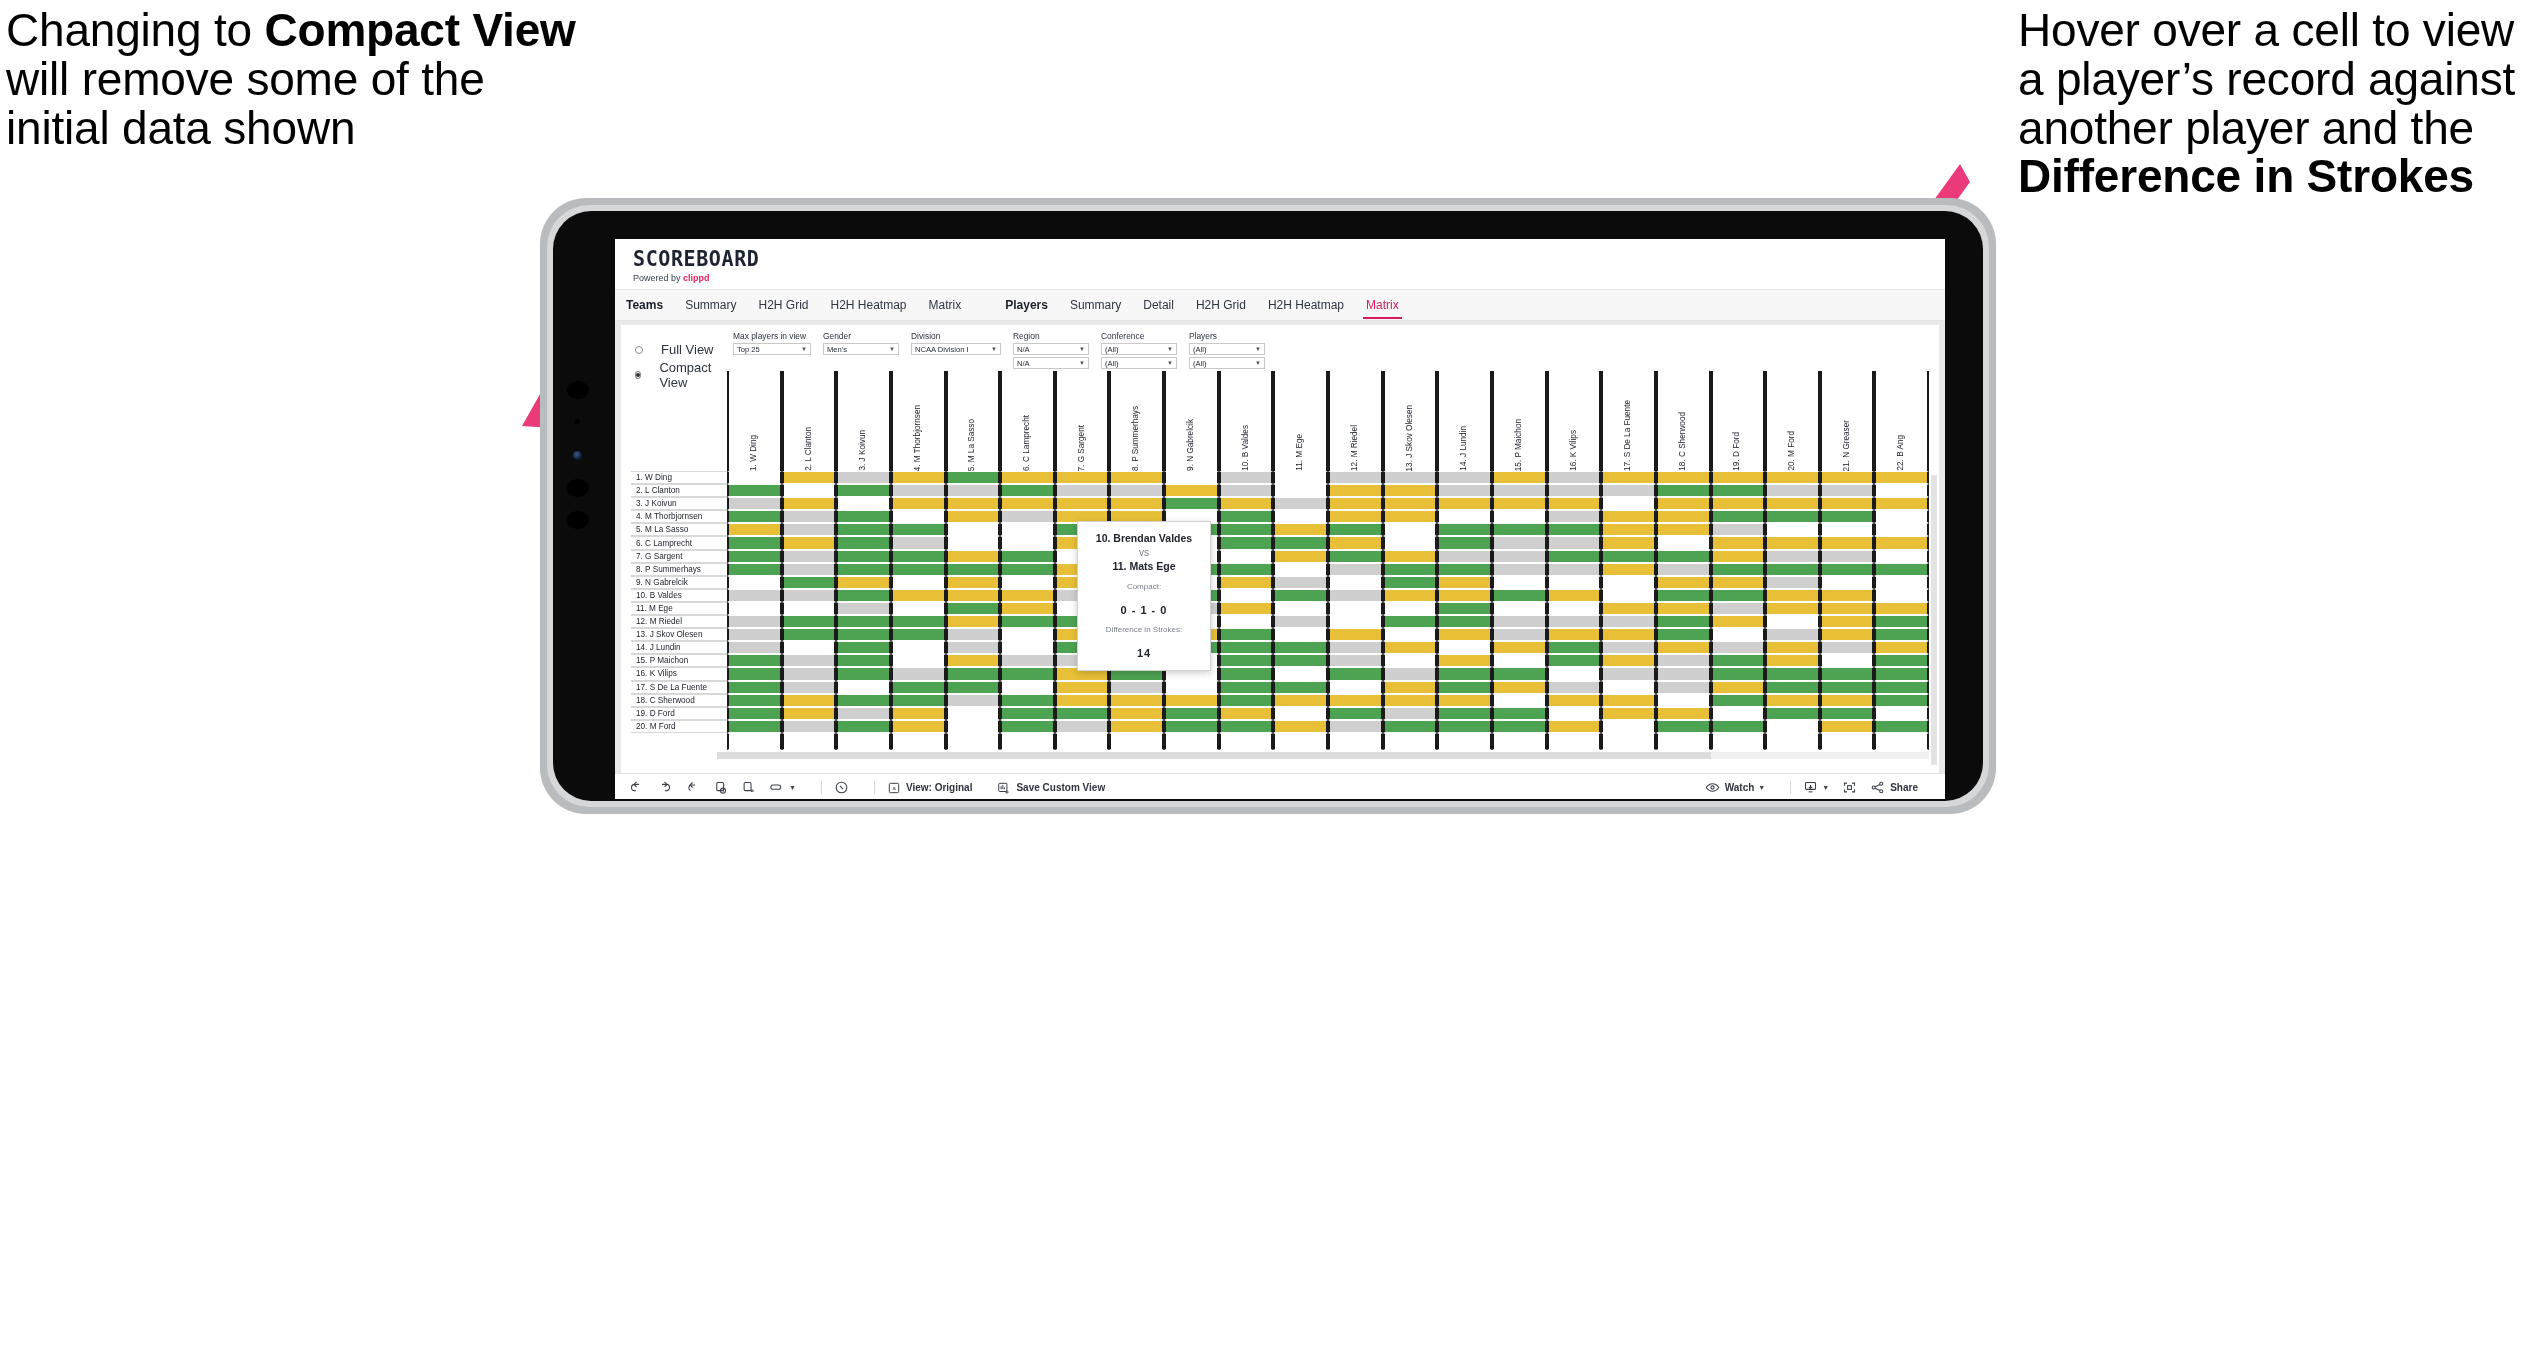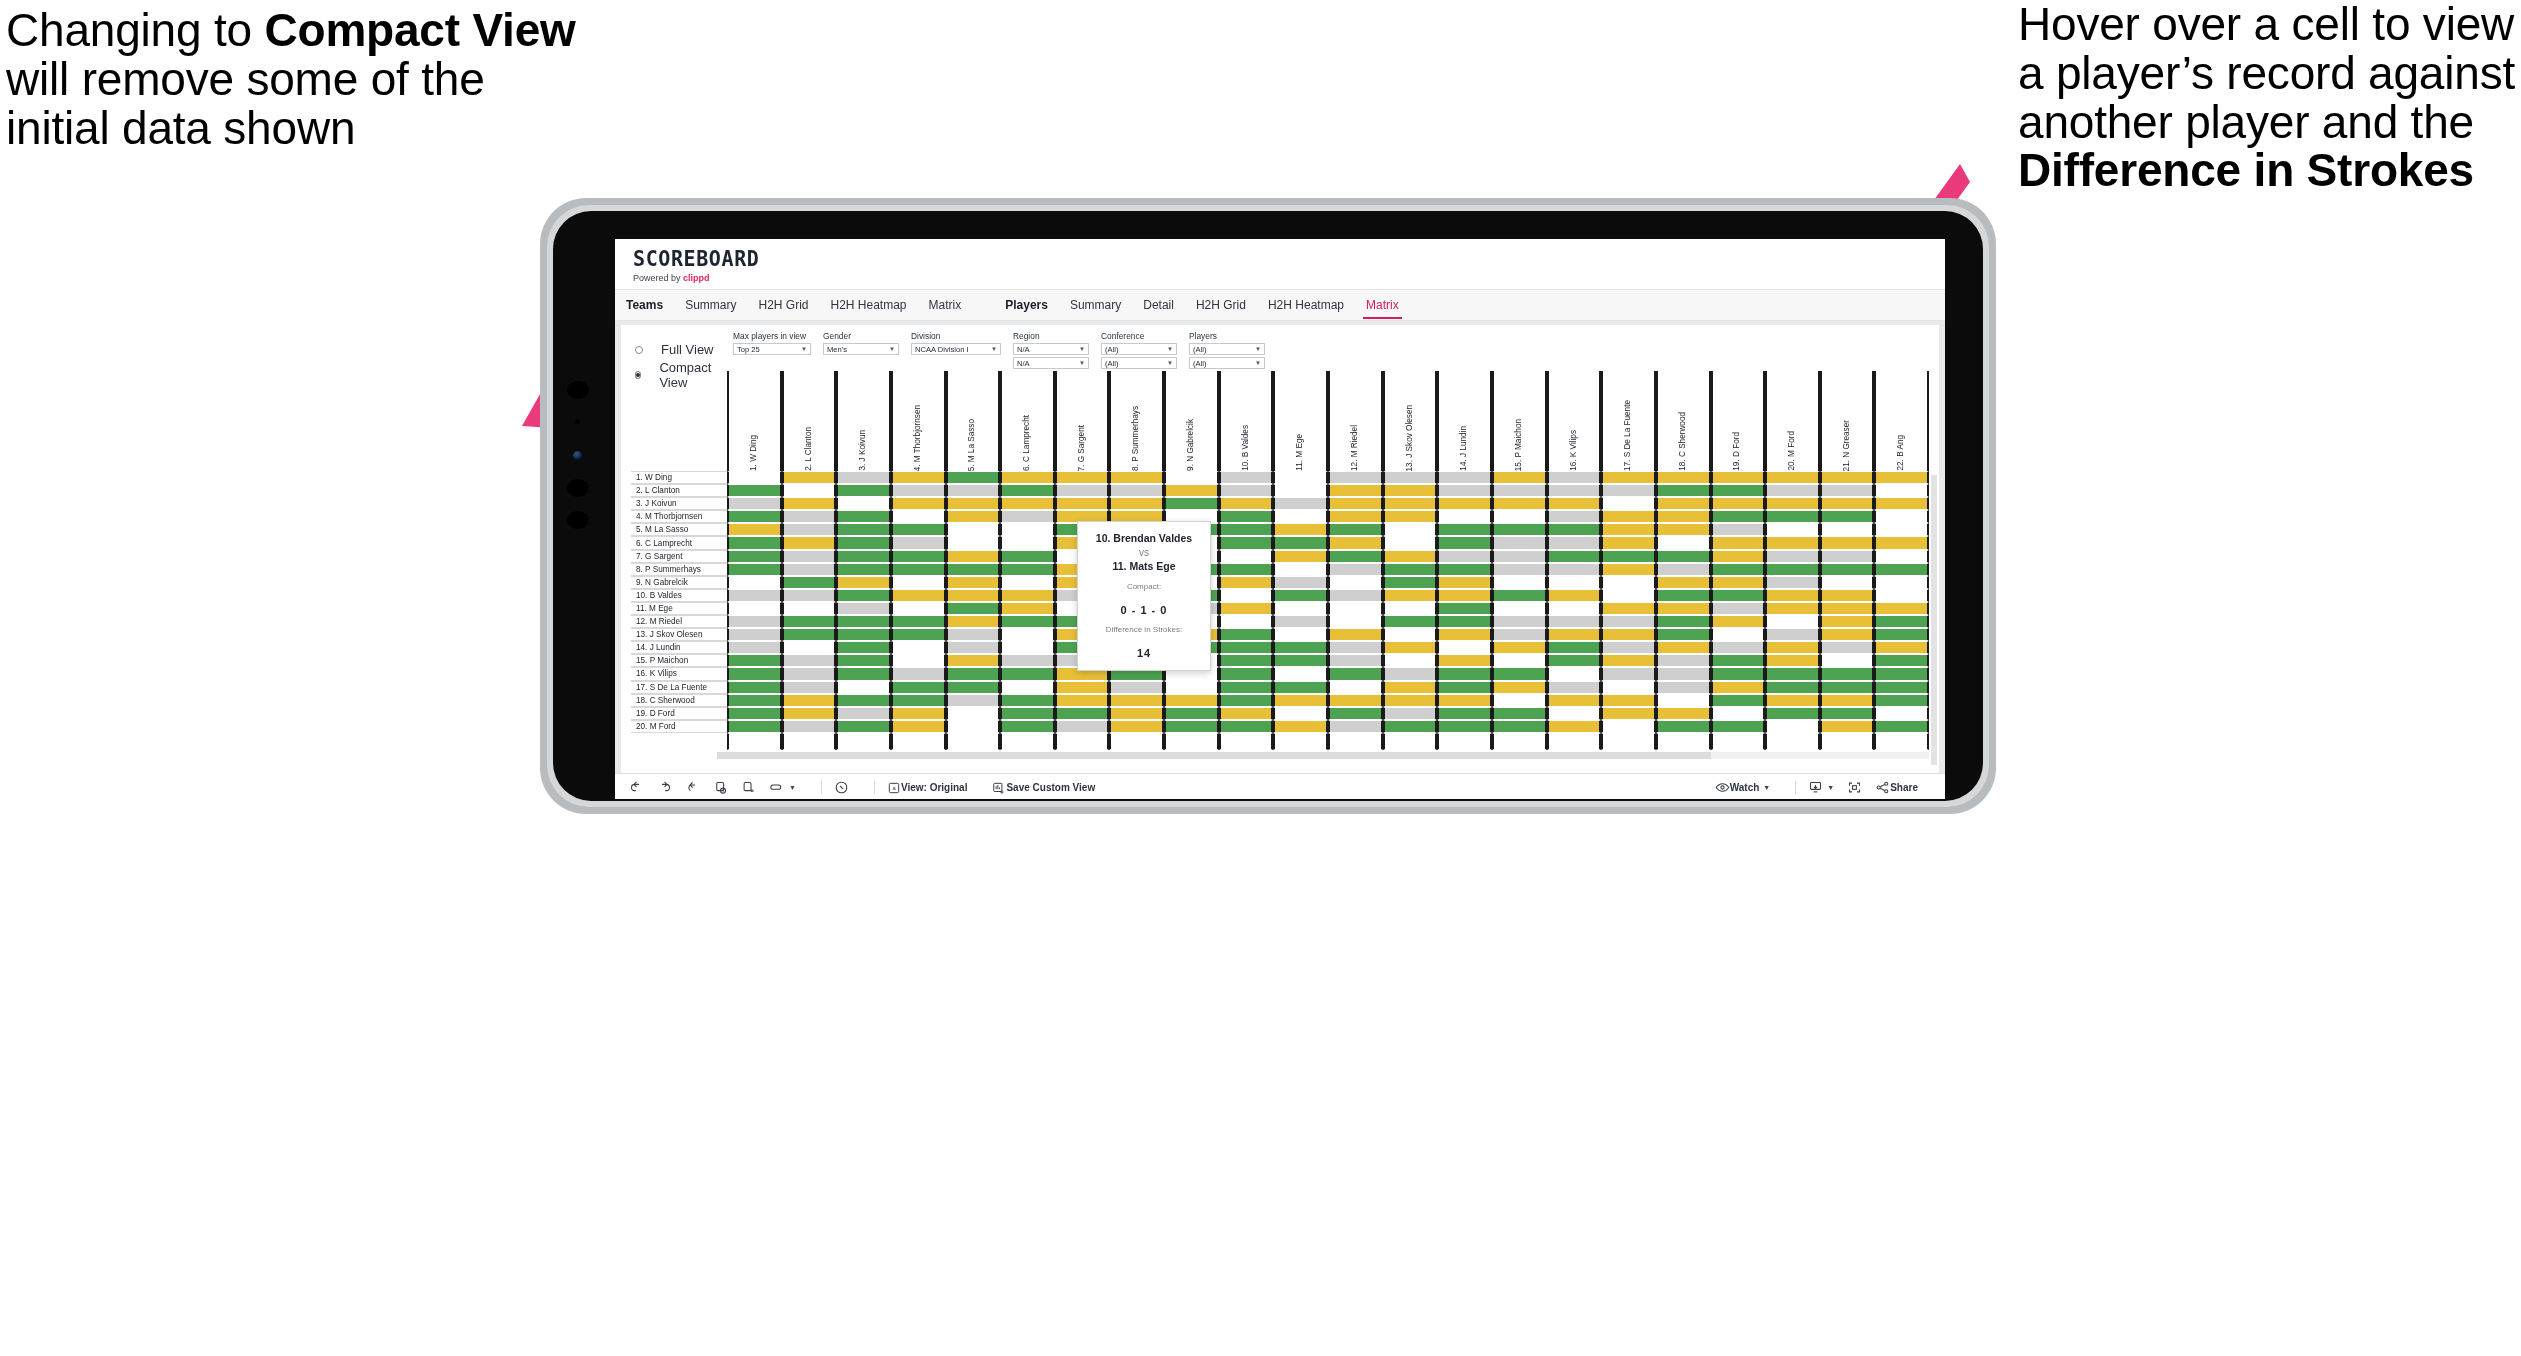--- a/index.html
+++ b/index.html
@@ -3,21 +3,21 @@
 <meta charset="utf-8">
 <style>
   html,body{margin:0;padding:0;background:#ffffff;}
   body{width:2521px;height:1356px;position:relative;overflow:hidden;
        font-family:"Liberation Sans","DejaVu Sans",sans-serif;color:#111;}
 
   
   .callout{position:absolute;font-size:46px;line-height:1.06;color:#000;letter-spacing:-0.2px;}
   .callout b{font-weight:700;}
   #callout-left{left:6px;top:6px;width:570px;}
-  #callout-right{left:2018px;top:0;width:500px;}
+  #callout-right{left:2018px;top:6px;width:500px;}
 
   
   .arrow{position:absolute;pointer-events:none;}
 
   
   #tablet{position:absolute;left:540px;top:198px;width:1456px;height:616px;}
   .tab-outer{position:absolute;inset:0;background:#b9bcbe;border-radius:46px;}
   .tab-mid{position:absolute;left:7px;top:7px;right:7px;bottom:7px;background:#d5d7d9;border-radius:42px;}
   .tab-body{position:absolute;left:13px;top:13px;right:13px;bottom:13px;background:#0b0b0c;border-radius:38px;}
   .sensor{position:absolute;background:#000;border-radius:50%;}
@@ -101,21 +101,21 @@
   .hsb{position:absolute;left:96px;right:10px;bottom:14px;height:7px;background:#f1f1f1;}
   .hsb i{position:absolute;left:0;top:0;height:7px;width:82%;background:#dcdcdc;display:block;}
   .vsb{position:absolute;right:2px;top:150px;width:6px;height:290px;background:#e3e3e3;}
 
   
   .toolbar{position:absolute;left:0;right:0;bottom:0;height:28px;background:#fff;border-top:1px solid #e1e1e1;
            display:flex;align-items:center;padding:0 14px;box-sizing:border-box;font-size:10.5px;color:#2f3440;}
   .tb{display:flex;align-items:center;margin-right:13px;}
   .tb svg{display:block;}
   .tbsep{width:1px;height:13px;background:#d8d8d8;margin:0 12px;}
-  .tbtxt{font-size:10px;font-weight:700;color:#2f3440;white-space:nowrap;}
+  .tbtxt{margin-left:5px;font-size:10px;font-weight:700;color:#2f3440;white-space:nowrap;}
   .car2{margin-left:4px;font-size:7px;color:#444;}
   .spacer{flex:1;}
 </style>
 </head>
 <body>
 
 <div class="callout" id="callout-left"><span>Changing to </span><b>Compact View</b><span> will remove some of the initial data shown</span></div>
 
 <div class="callout" id="callout-right"><span>Hover over a cell to view a player’s record against another player and the </span><b>Difference in Strokes</b></div>
 

